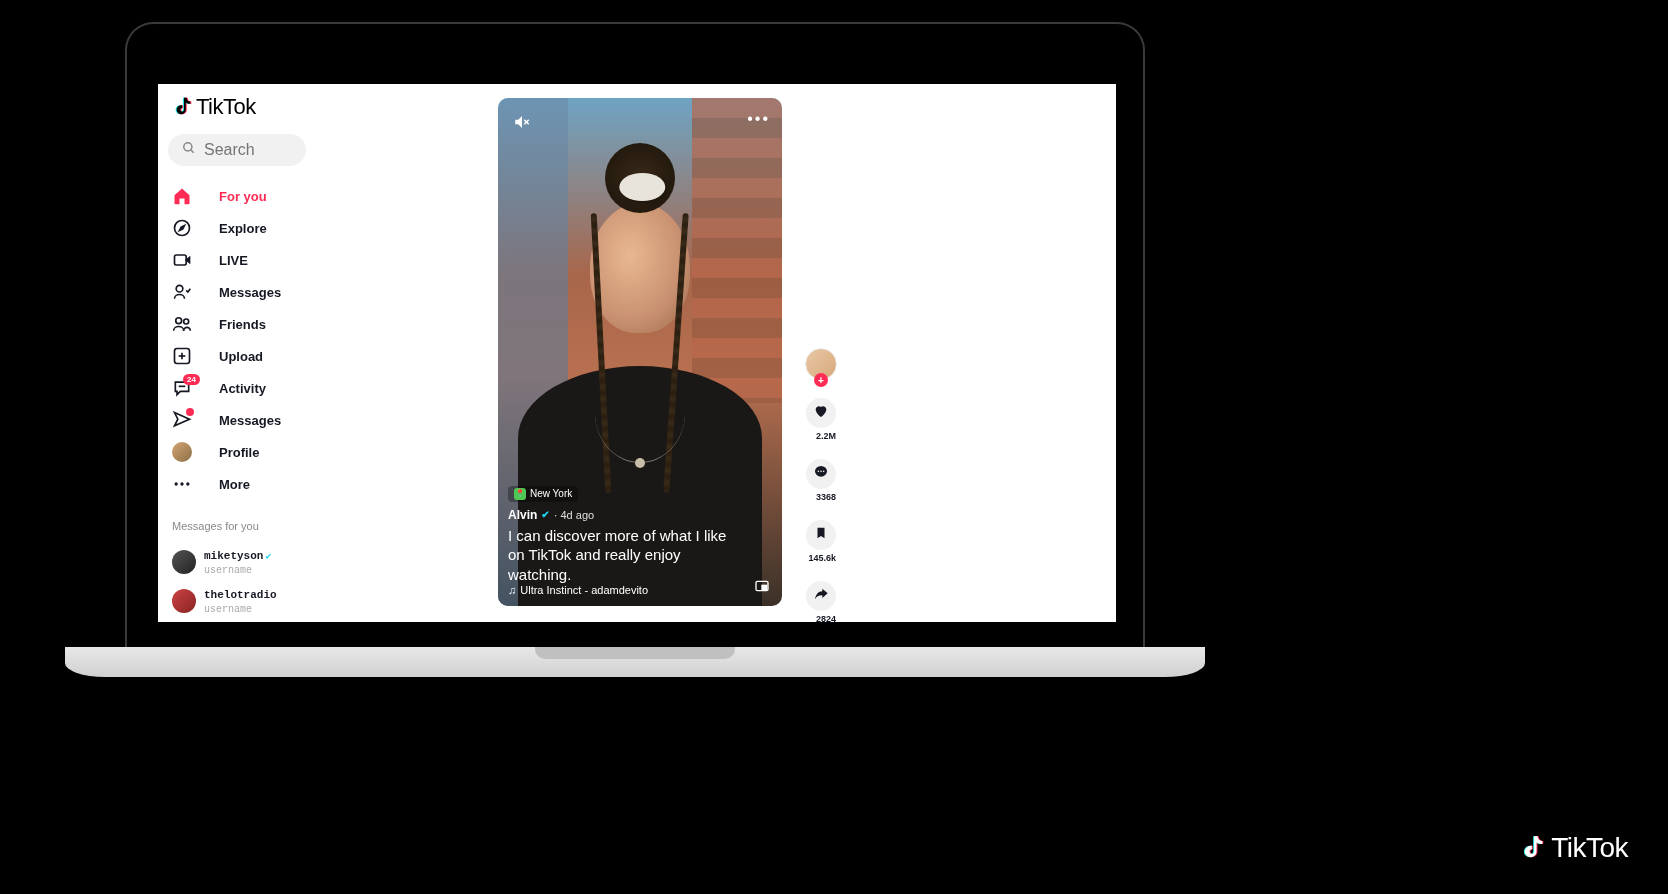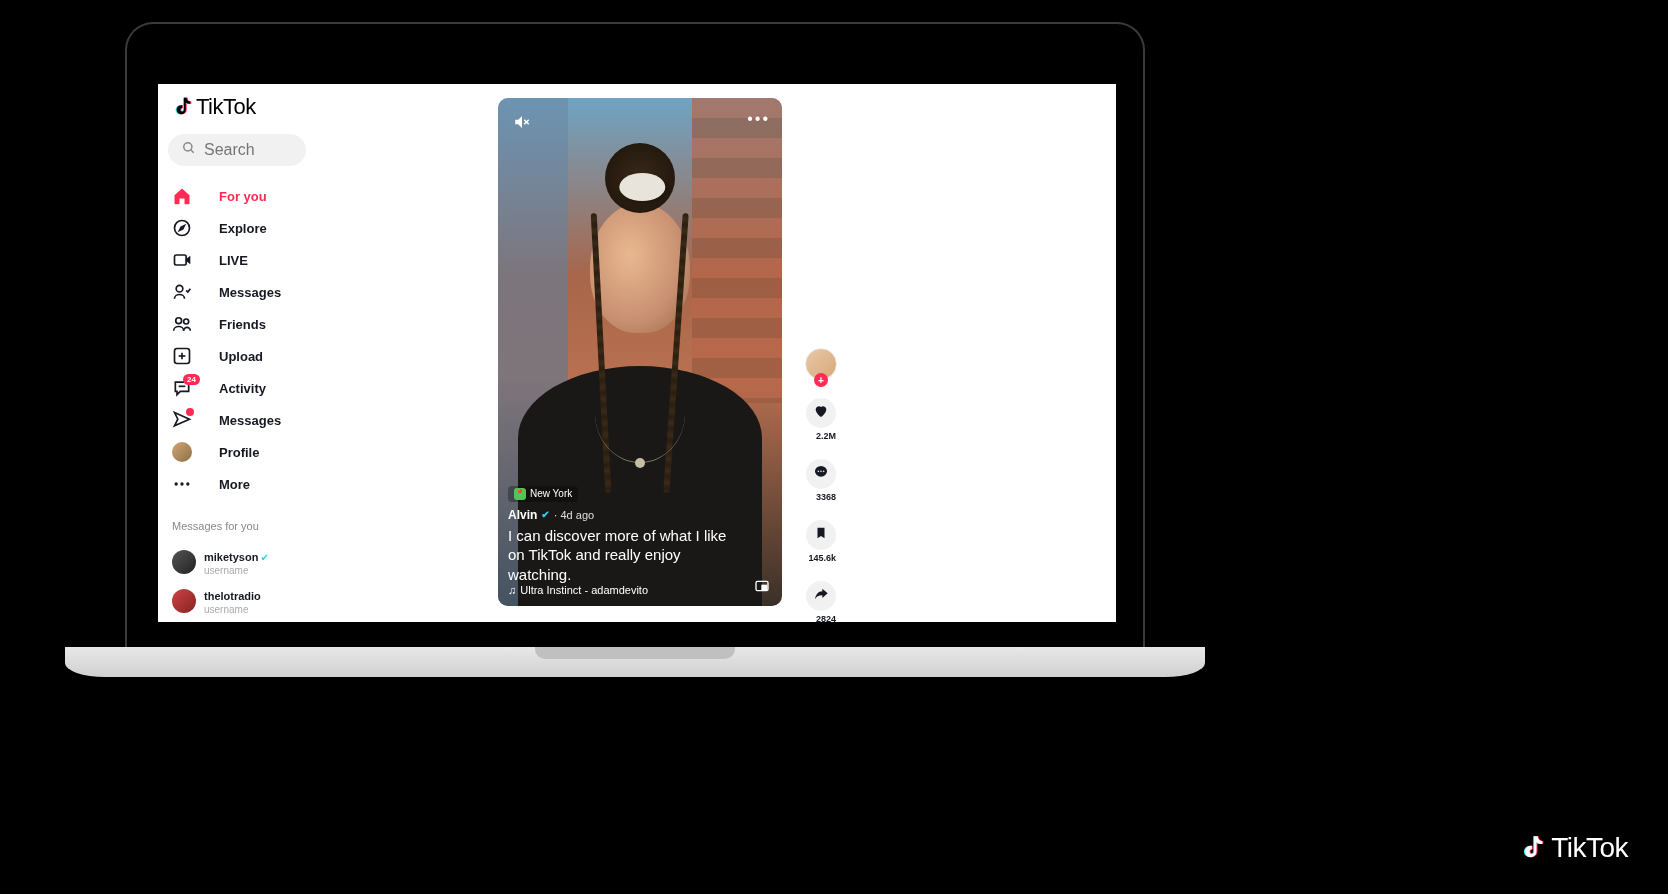--- a/index.html
+++ b/index.html
@@ -152,21 +152,21 @@
       gap: 8px;
       padding: 4px;
       cursor: pointer;
     }
     .sug-avatar {
       width: 24px; height: 24px; border-radius: 50%;
       background: #888;
     }
     .sug-avatar.a1 { background: linear-gradient(135deg,#555,#222); }
     .sug-avatar.a2 { background: linear-gradient(135deg,#c44,#822); }
-    .sug-info { line-height: 1.2; }
+    .sug-info { line-height: 1.2; font-family: Liberation Mono, monospace; }
     .sug-name { font-size: 11px; font-weight: 700; color: #161823; display: inline; }
     .sug-user { font-size: 10px; color: #aaa; }
     .verified-small { color: #20d5ec; font-size: 10px; margin-left: 2px; }
     .video-container {
       position: absolute;
       left: 340px;
       top: 14px;
       width: 284px;
       height: 508px;
       border-radius: 10px;

